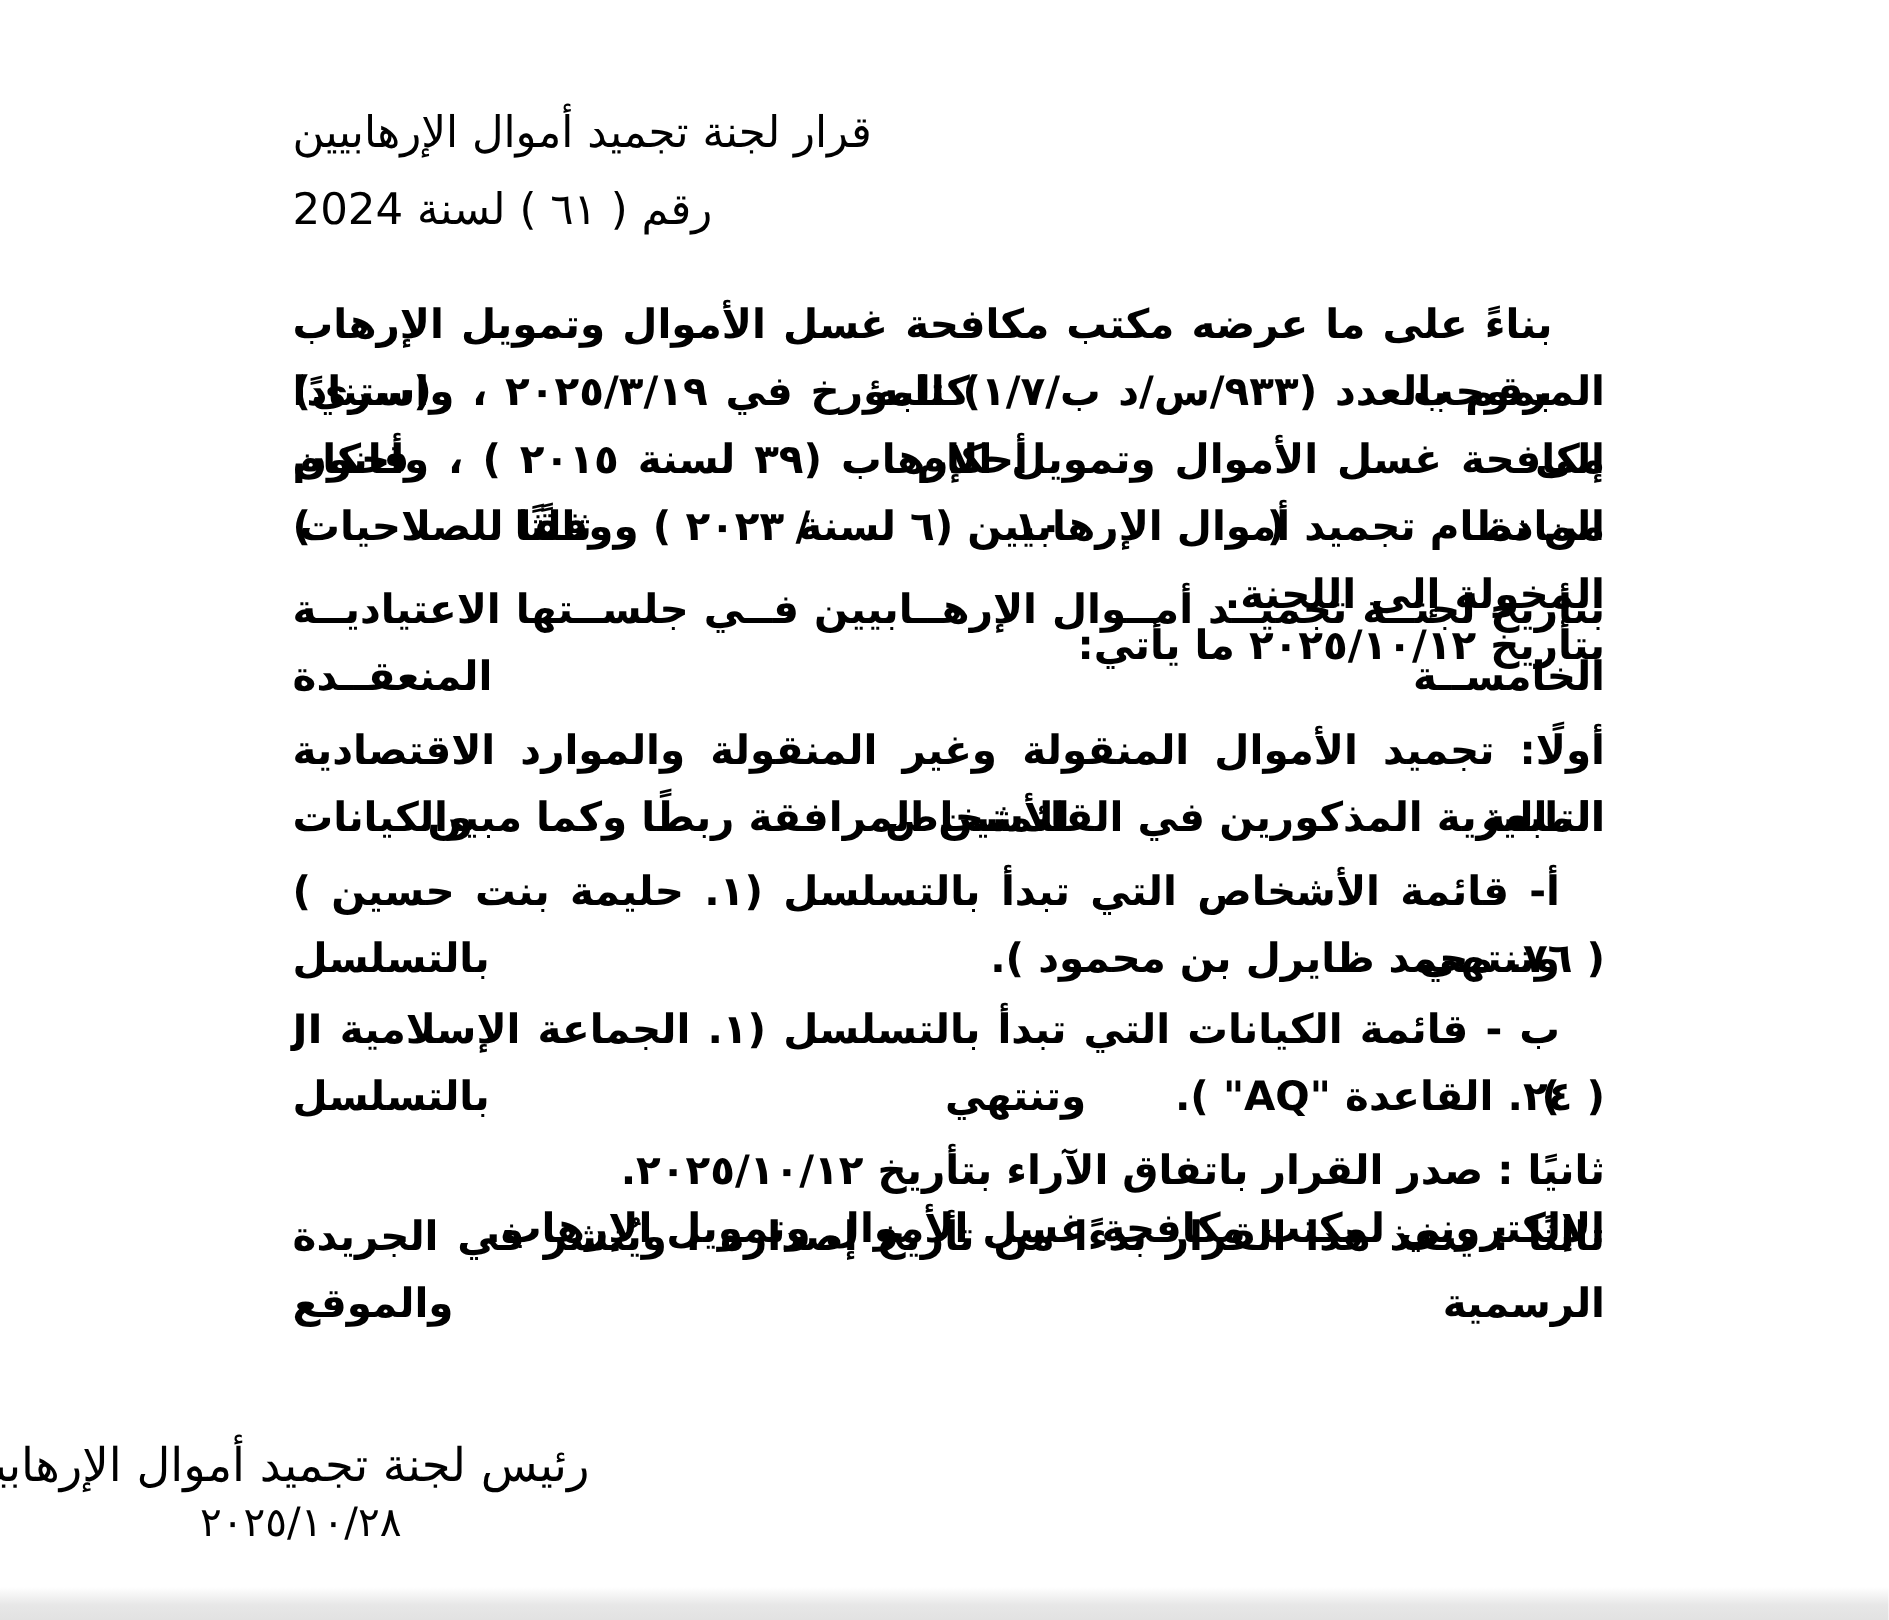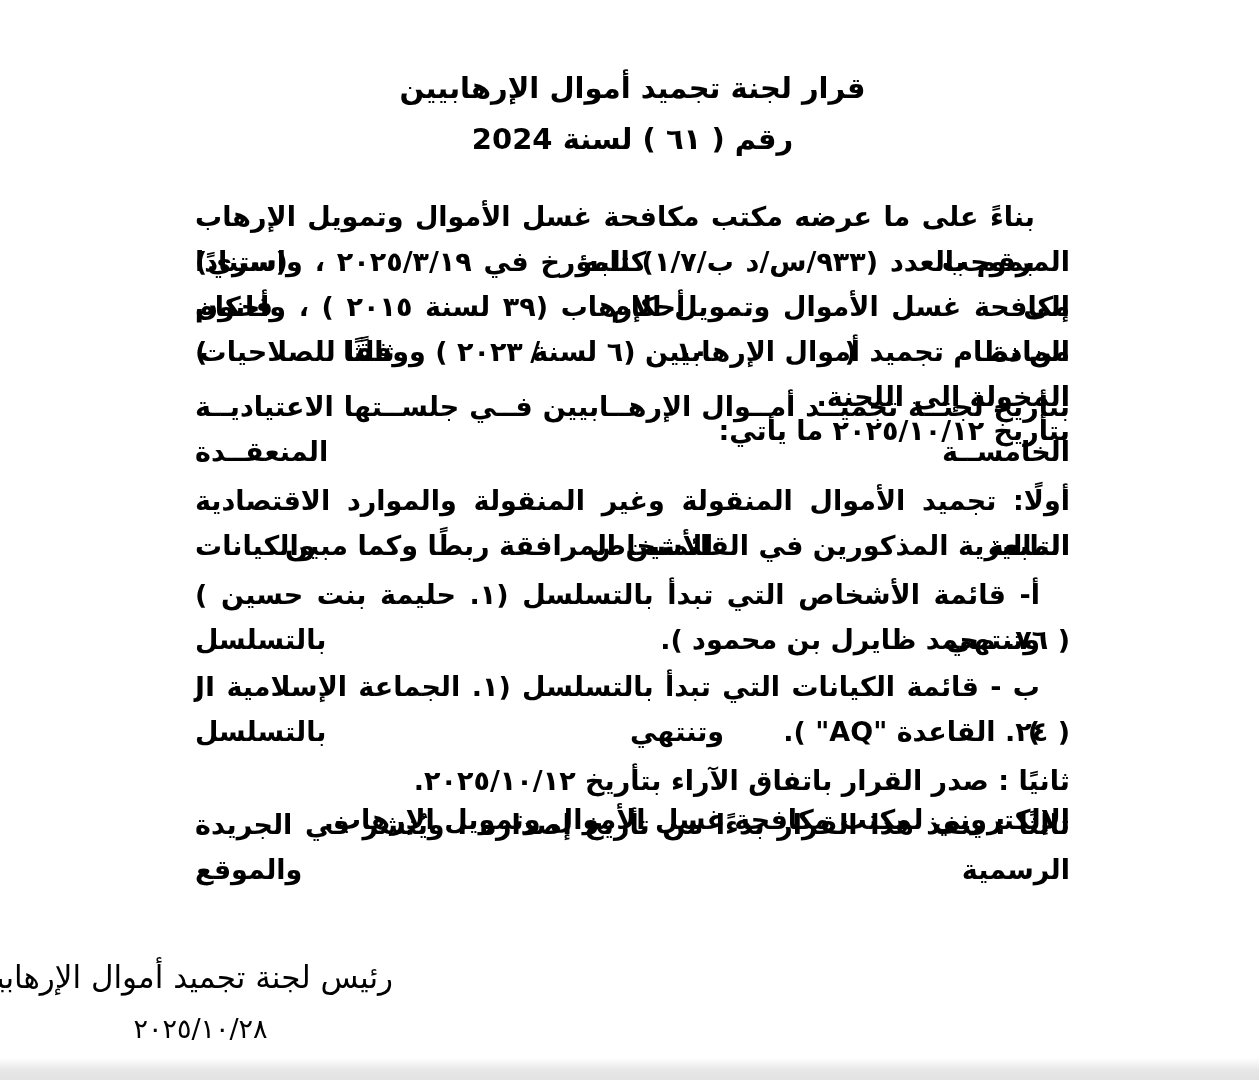--- a/index.html
+++ b/index.html
@@ -12,35 +12,35 @@
   .page{position:absolute;inset:0;background:#ffffff;}
   .content{
     position:absolute;right:189px;left:195px;top:0;bottom:0;
     direction:rtl;
   }
   .line{
     position:absolute;right:0;left:0;
     font-size:27px;font-weight:bold;line-height:45px;
     white-space:normal;
   }
-  .title-line{font-size:29px;text-align:center;font-weight:bold;}
+  .title-line{font-size:29px;text-align:left;font-weight:normal;}
   .jline{text-align:justify;text-align-last:justify;text-justify:inter-word;}
   .rline{}
   .cline{}
   .indent35{padding-right:35px;}
   .indent30{padding-right:30px;}
   .signature{
     position:absolute;left:8px;width:385px;top:955px;
     direction:rtl;text-align:center;
   }
   .sig-title{
     font-size:31px;font-weight:normal;line-height:45px;white-space:nowrap;
   }
   .sig-date{
-    margin-top:13px;font-size:27px;font-weight:normal;letter-spacing:4px;
+    font-size:27px;font-weight:normal;letter-spacing:4px;
   }
   .bottom-edge{
     position:absolute;left:0;right:0;bottom:0;height:22px;
     background:linear-gradient(#ffffff, #e7e7e7 55%, #e2e2e2);
   }
 </style>
 </head>
 <body>
 
 <div class="page">

